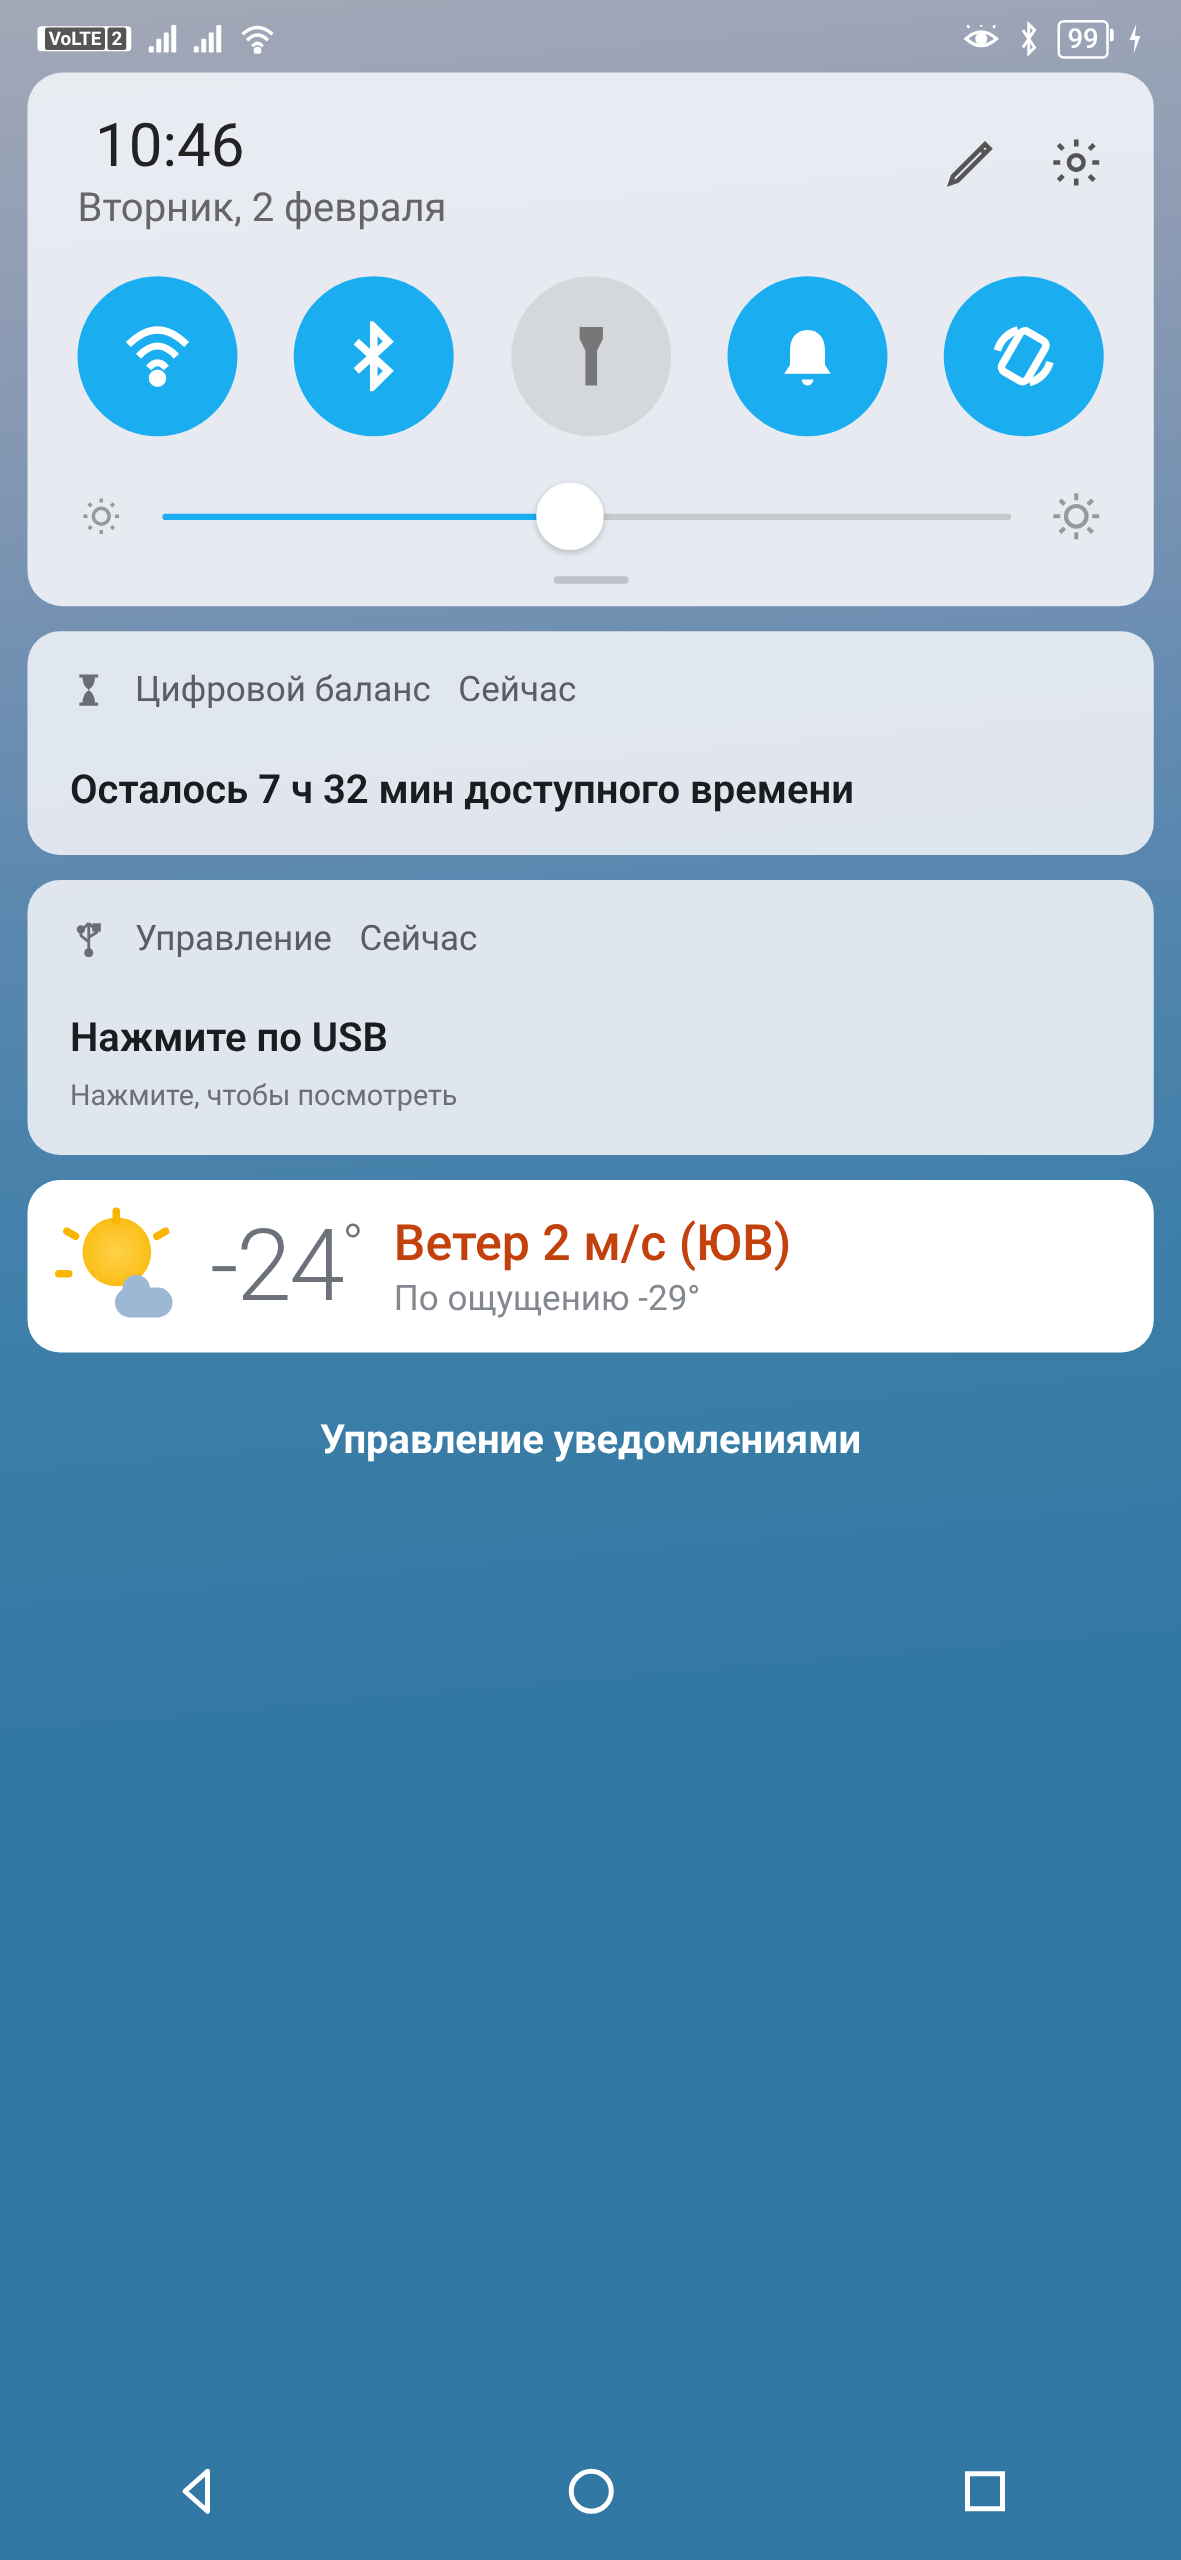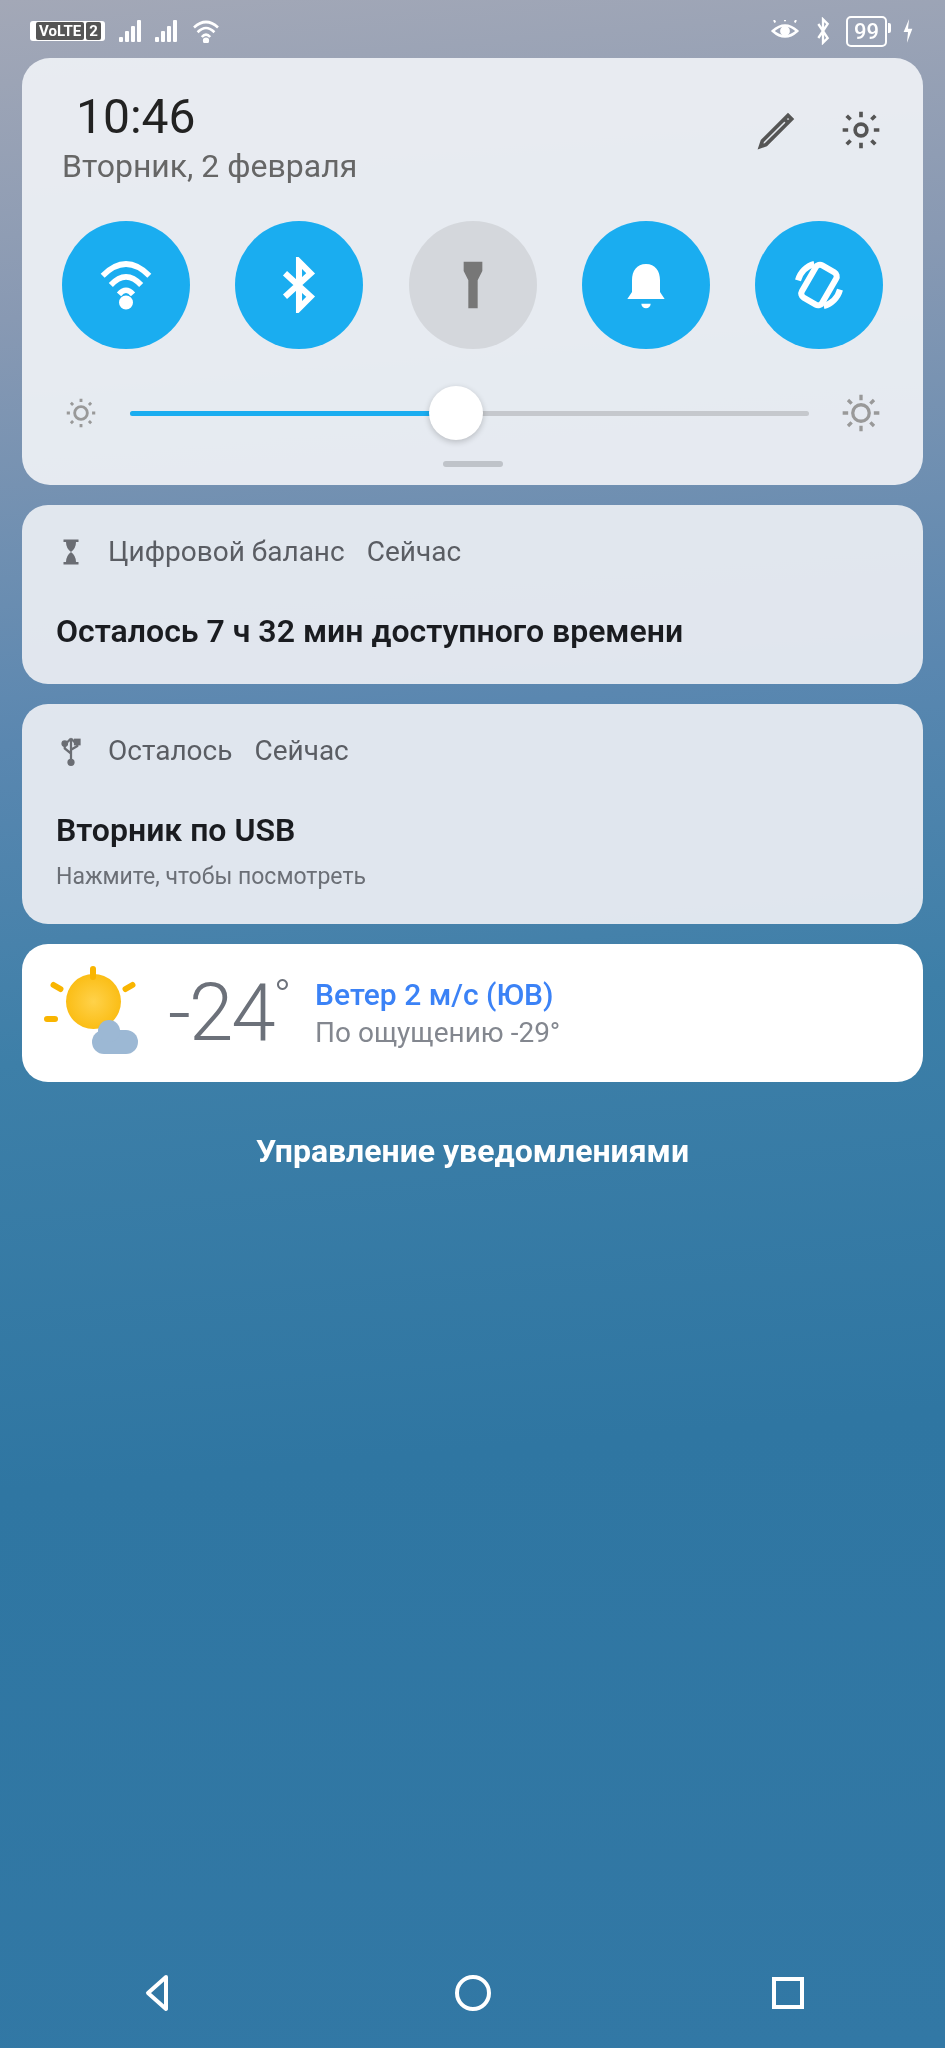--- a/index.html
+++ b/index.html
@@ -89,21 +89,21 @@
   display:flex; align-items:center; gap:26px;
 }
 .weather-icon { width:90px; height:90px; position:relative;}
 .sun-body { position:absolute; width:55px; height:55px; background:radial-gradient(circle,#ffd24a,#f9b500); border-radius:50%; top:6px; left:14px; box-shadow:0 0 0 0 #f9b500;}
 .sun-ray { position:absolute; background:#f9b500; width:6px; height:14px; border-radius:3px;}
 .cloud { position:absolute; width:46px; height:24px; background:#9cb8d4; border-radius:14px; bottom:4px; right:4px;}
 .cloud::before{content:"";position:absolute;width:22px;height:22px;background:#9cb8d4;border-radius:50%;top:-10px;left:6px;}
 .temp { font-size:80px; color:#6c717a; font-weight:300; letter-spacing:-2px;}
 .temp-deg { font-size:46px; vertical-align:28px;}
 .weather-text { display:flex; flex-direction:column; gap:4px;}
-.weather-line1 { font-size:30px; color:#3b82f6; font-weight:500;}
+.weather-line1 { font-size:40px; color:#c2410c; font-weight:500;}
 .weather-line2 { font-size:28px; color:#83878f;}
 
 .manage-link { color:#fff; font-size:32px; text-align:center; margin-top:30px; font-weight:700;}
 
 .nav-bar {
   position:absolute; bottom:0; left:0; right:0; height:110px;
   display:flex; justify-content:space-around; align-items:center;
   color:#fff;
 }
 .nav-bar svg { width:48px; height:48px; }
@@ -230,24 +230,24 @@
   </div>
 
   <div class="notif-card">
     <div class="notif-head">
       <svg viewBox="0 0 24 24" fill="none" stroke="#6a6d73" stroke-width="1.8">
           <path d="M12 2 L12 20 M12 2 L9 5 M12 2 L15 5 M12 14 L7 10 L7 7 M12 11 L17 8 L17 5"></path>
           <circle cx="12" cy="21" r="2" fill="#6a6d73"></circle>
           <circle cx="7" cy="6" r="1.8" fill="#6a6d73"></circle>
           <rect x="15.2" y="3" width="3.6" height="3.6" fill="#6a6d73"></rect>
         </svg>
-      <span class="notif-app">Осталось</span>
+      <span class="notif-app">Управление</span>
       <span class="notif-time">Сейчас</span>
     </div>
-    <div class="notif-title">Вторник по USB</div>
+    <div class="notif-title">Нажмите по USB</div>
     <div class="notif-sub">Нажмите, чтобы посмотреть</div>
   </div>
 
   <div class="weather-card">
     <div class="weather-icon">
       <div class="sun-body"></div>
       <div class="sun-ray" style="top:-2px;left:38px;"></div>
       <div class="sun-ray" style="top:12px;left:2px;transform:rotate(-60deg);"></div>
       <div class="sun-ray" style="top:12px;left:74px;transform:rotate(60deg);"></div>
       <div class="sun-ray" style="top:44px;left:-4px;transform:rotate(90deg);"></div>

